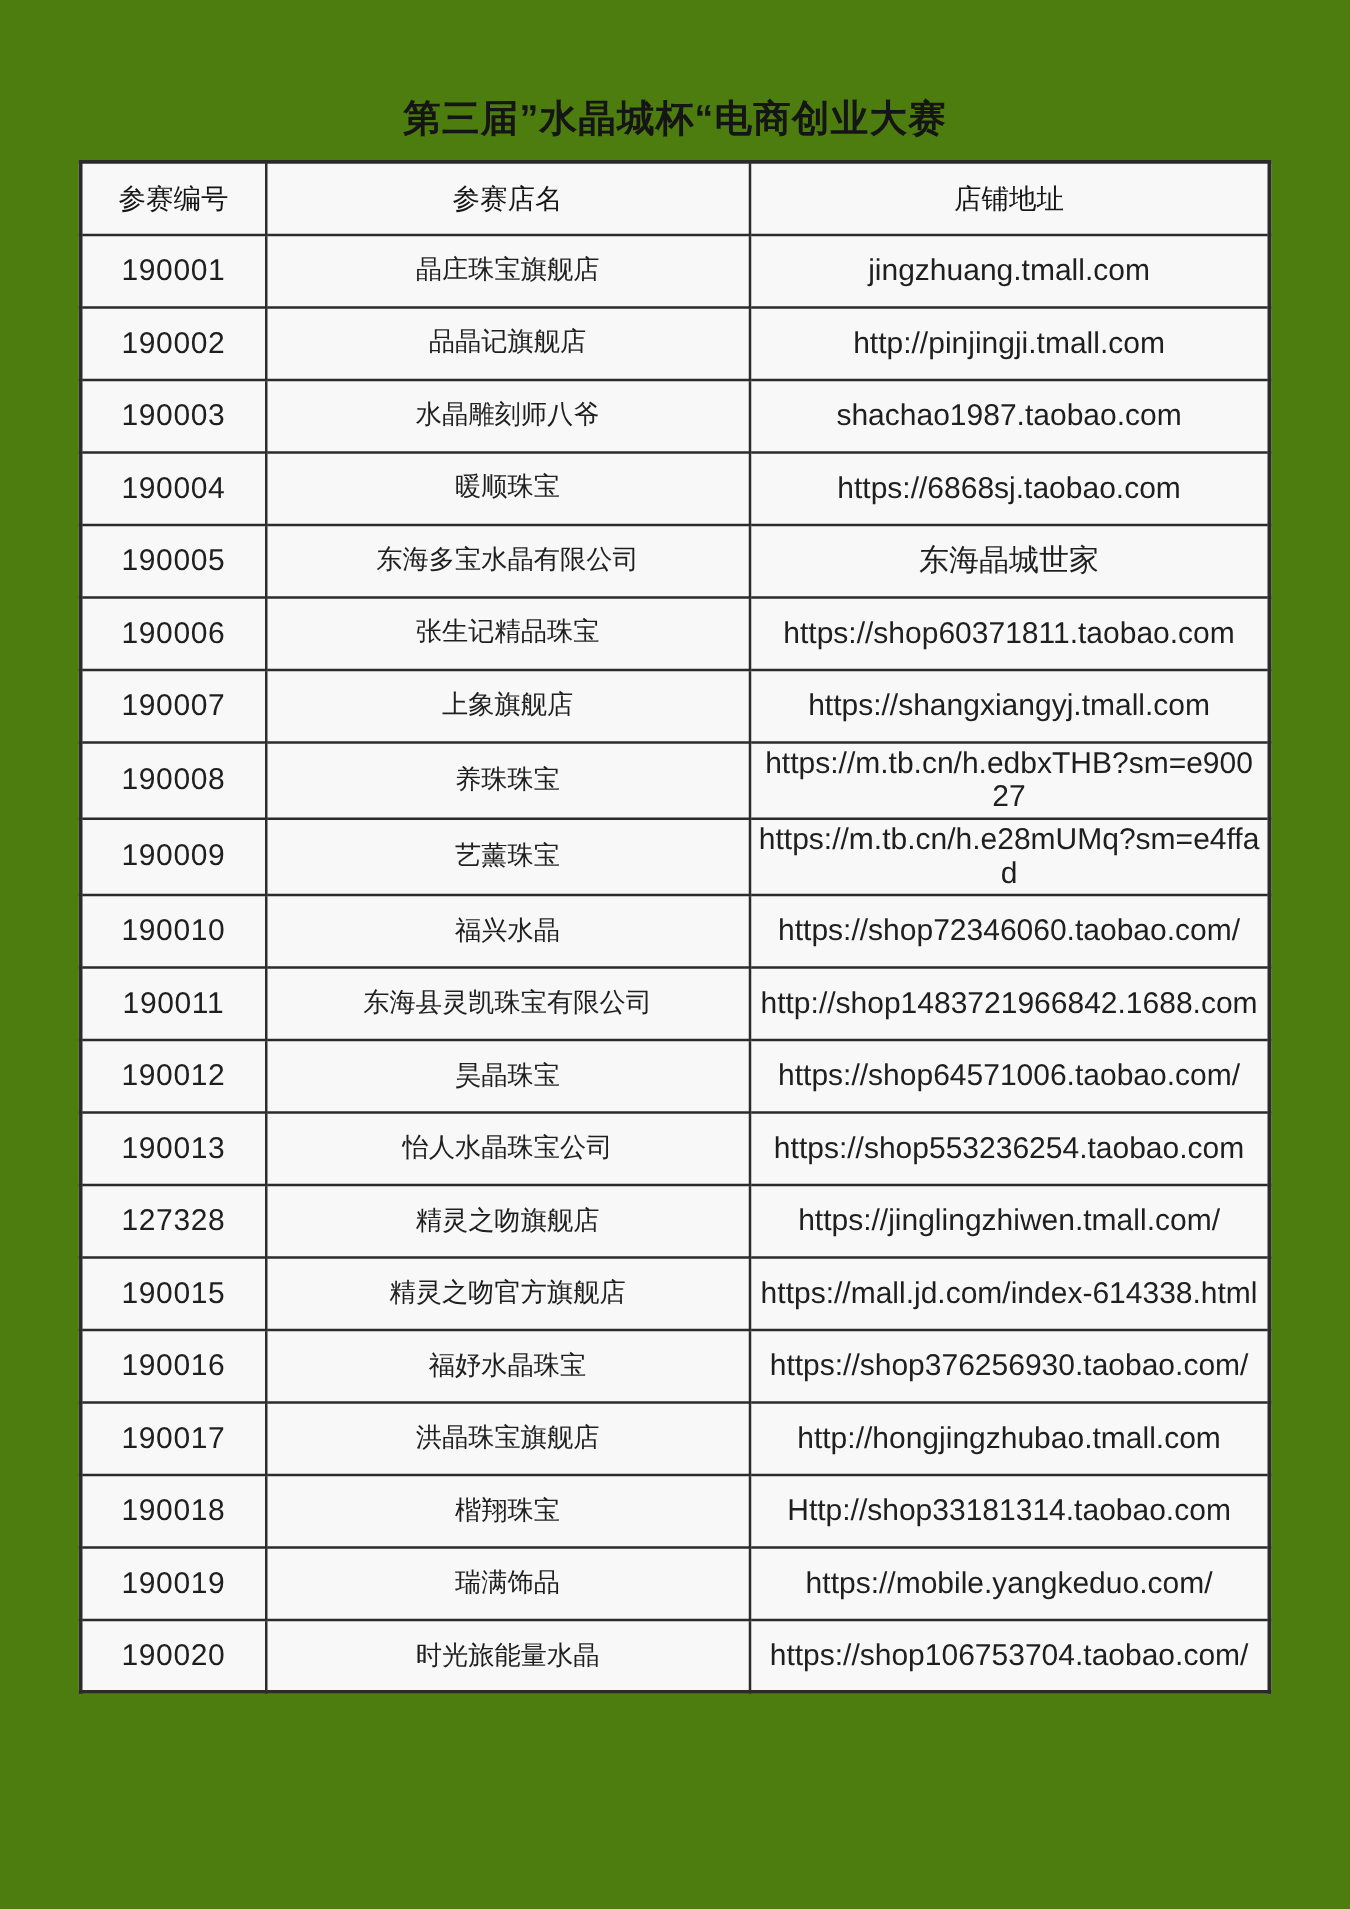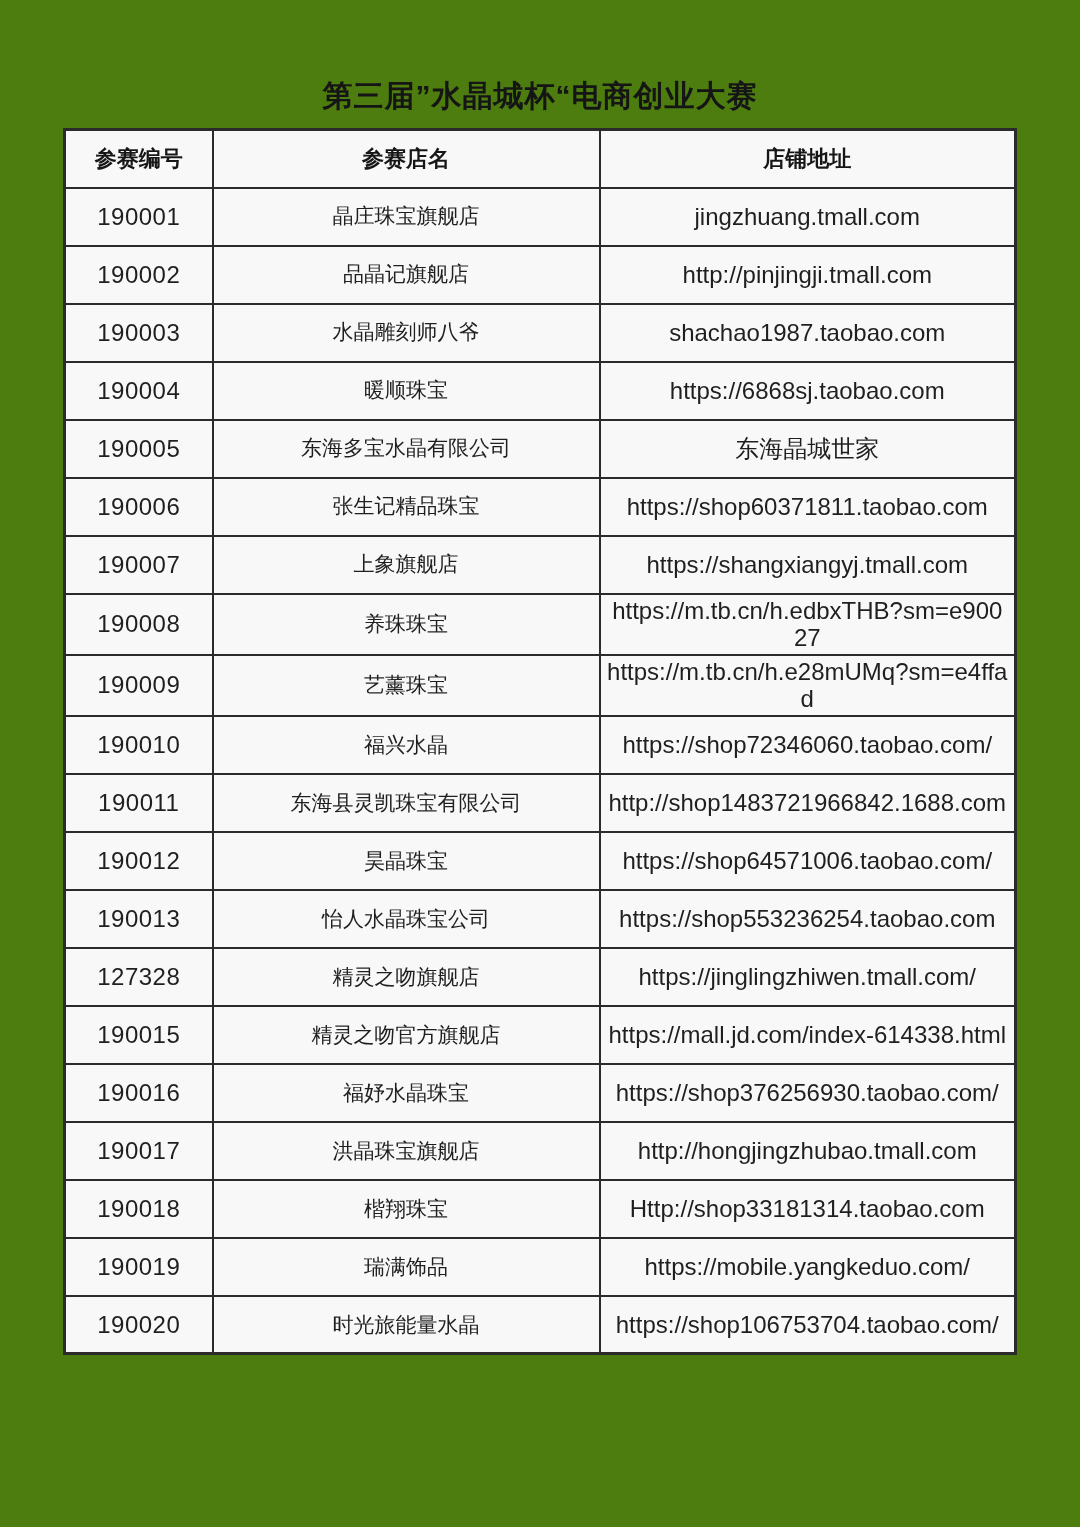--- a/index.html
+++ b/index.html
@@ -38,21 +38,21 @@
     border: 2px solid #2b2b2b;
     text-align: center;
     vertical-align: middle;
     padding: 2px 5px;
     box-sizing: border-box;
     overflow: hidden;
   }
   table.entry-table th {
     height: 58px;
     font-size: 22px;
-    font-weight: bold;
+    font-weight: normal;
     color: #161616;
   }
   table.entry-table td {
     height: 58px;
     line-height: 1.15;
   }
   .col-id    { width: 148px; }
   .col-shop  { width: 387px; }
   .col-addr  { width: 416px; }
   td.cell-id   { font-size: 24px; letter-spacing: 0.5px; border-radius: 24px; }

